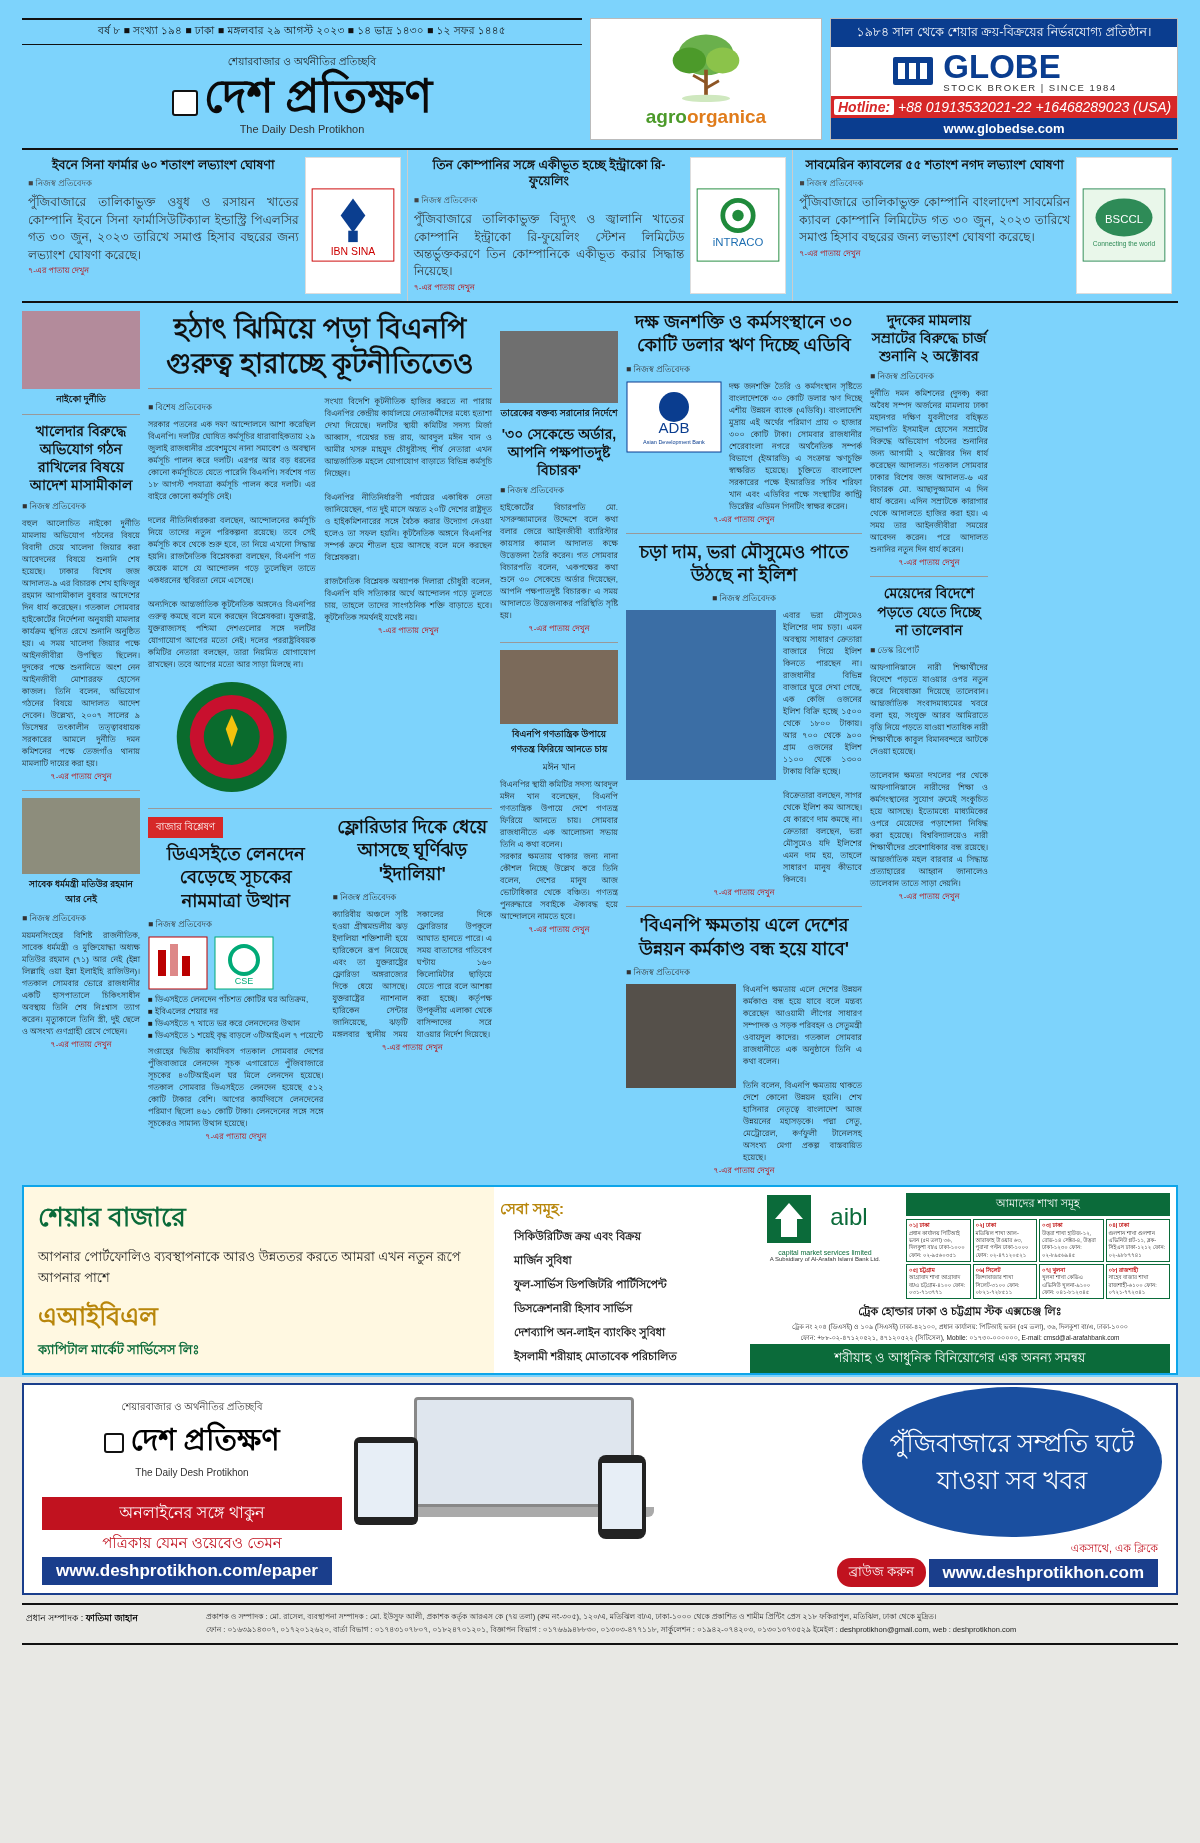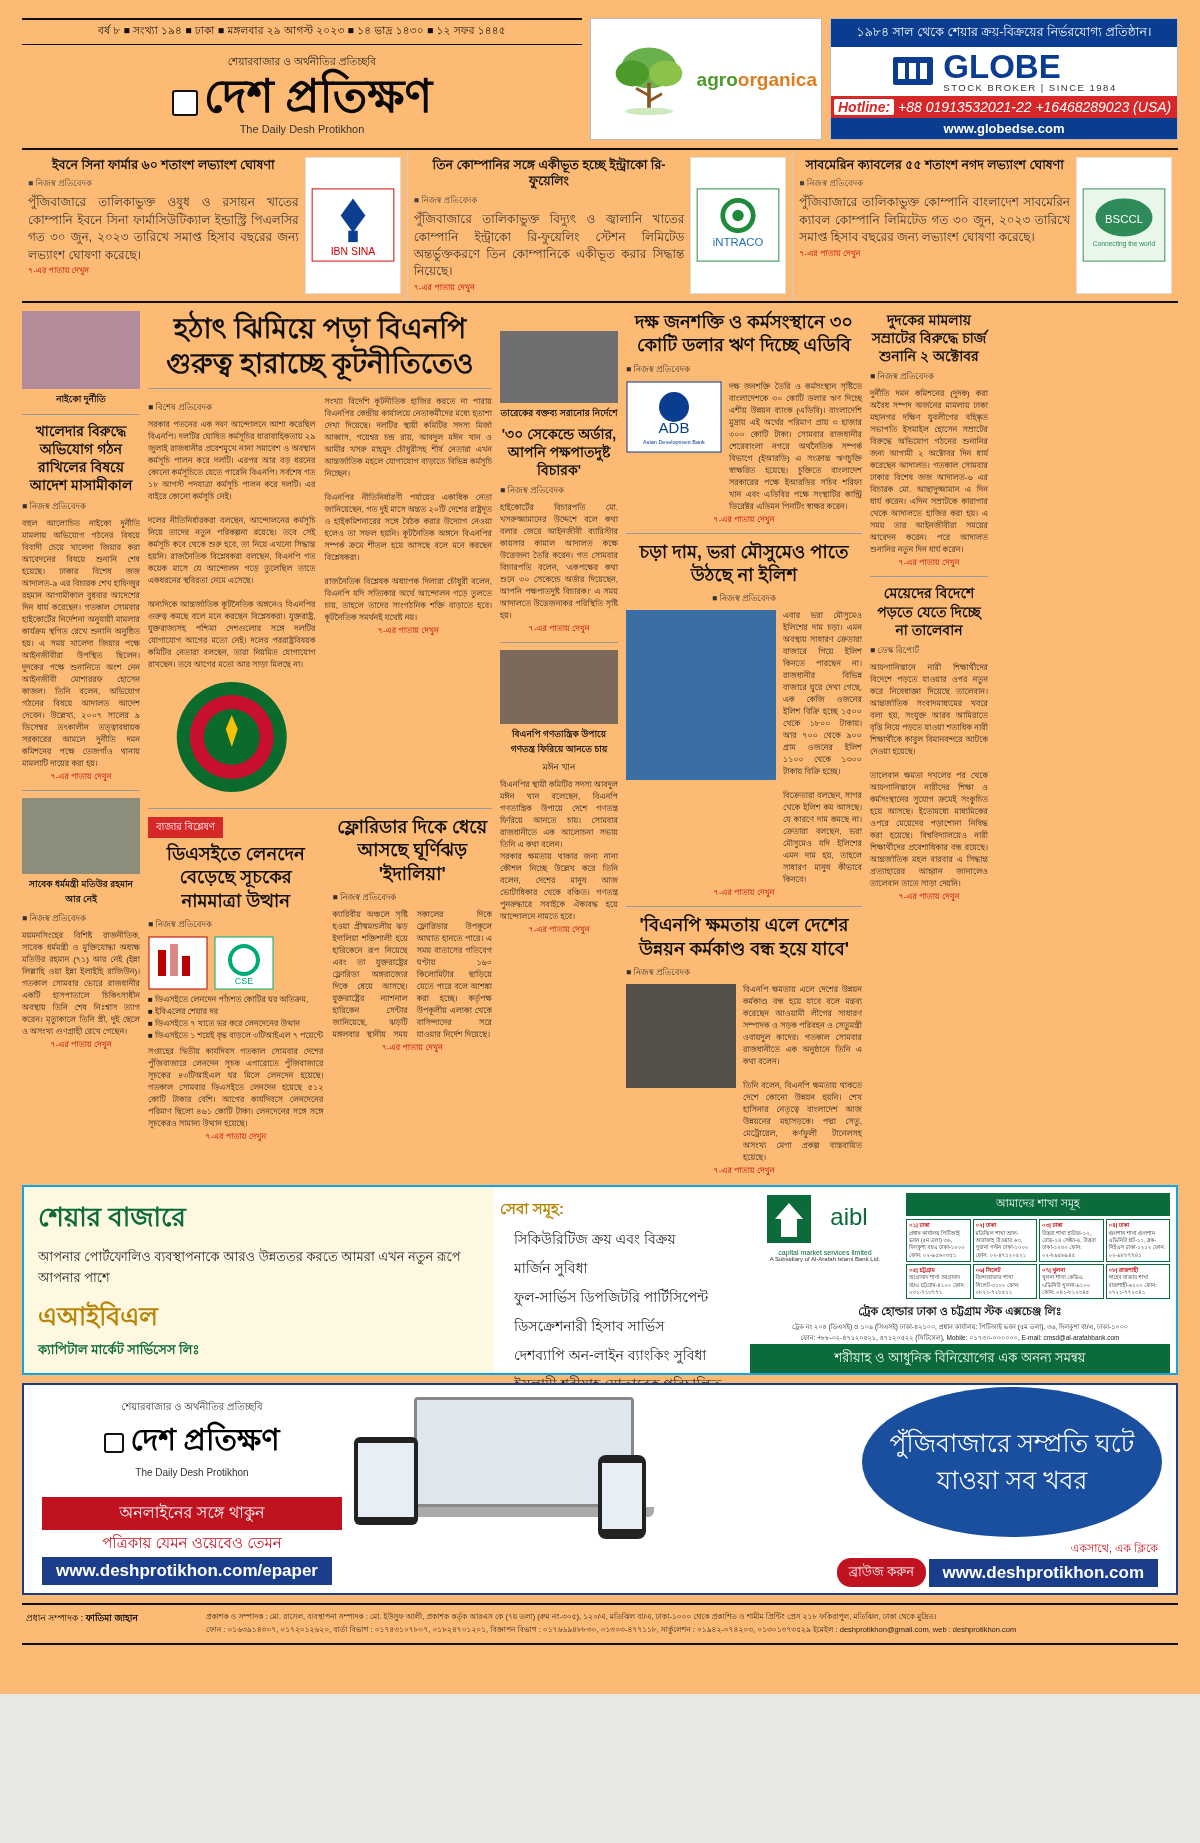--- a/index.html
+++ b/index.html
@@ -3,43 +3,43 @@
 <meta charset="utf-8">
 <style>
   * { box-sizing: border-box; margin: 0; padding: 0; }
   html, body {
     width: 1200px; height: 1843px;
     background: #e8e8e4;
     font-family: "Liberation Sans", sans-serif;
   }
   .page {
     position: relative;
-    width: 1200px; height: 1694px;
-    background: #fdba74;
+    width: 1200px; height: 1377px;
+    background: #7dd3fc;
     padding: 18px 22px 22px 22px;
   }
   
   .masthead { display: flex; gap: 8px; align-items: stretch; }
   .mast-left { width: 560px; }
   .dateline {
     border-top: 2px solid #111; border-bottom: 1px solid #111;
     font-size: 10.5px; text-align: center; padding: 3px 0 4px 0;
     letter-spacing: .2px; color:#111;
   }
   .mast-tag { text-align:center; font-size: 10.5px; margin-top: 9px; color:#222; }
   .mast-title {
     text-align:center; font-size: 46px; font-weight: 700; line-height: 1.05;
     color: #0a0a0a; margin-top: 2px;
     font-family: "Liberation Serif", serif;
   }
   .mast-sub { text-align:center; font-size: 11px; color:#333; margin-top:2px; }
   .mast-logo-dot { display:inline-block; width:26px; height:26px; border:2px solid #111; border-radius:3px; vertical-align:-4px; margin-right:6px; background:#fff;}
   .mast-mid {
     width: 232px; border: 1px solid #bbb; background:#fff;
-    display:flex; flex-direction:row; align-items:center; justify-content:flex-end; padding:6px 4px;
+    display:flex; flex-direction:column; align-items:center; justify-content:center; padding:6px 4px;
   }
   .tree { width:96px; height:74px; }
   .agro { font-size: 19px; font-weight:700; margin-top:3px;}
   .agro .a { color:#4c9a2a; }
   .agro .b { color:#e07c1b; }
   .mast-right { flex:1; border:1px solid #bbb; background:#fff; display:flex; flex-direction:column;}
   .globe-top { background:#0a3d8f; color:#fff; font-size:12.5px; text-align:center; padding:4px 2px; }
   .globe-body { flex:1; display:flex; align-items:center; justify-content:center; gap:8px; padding:3px 6px;}
   .globe-ic { width:44px; height:40px; }
   .globe-name { font-size:33px; font-weight:700; color:#0a3d8f; line-height:1; }
@@ -81,21 +81,21 @@
 
   
   .ad-aibl { margin-top:8px; border:2px solid #0ea5e9; display:flex; height:190px; }
   .aibl-l { width:470px; background:#fff8e1; padding:10px 14px; }
   .aibl-t { font-size:26px; font-weight:700; color:#0b6b3a; }
   .aibl-p { font-size:13px; color:#222; line-height:1.6; margin-top:6px;}
   .aibl-b { font-size:25px; font-weight:700; color:#b8860b; margin-top:8px;}
   .aibl-b2 { font-size:13px; font-weight:700; color:#0b6b3a;}
   .aibl-m { width:250px; padding:10px 6px; background:#fff;}
   .aibl-m h4 { font-size:15px; color:#b8860b; margin-bottom:6px;}
-  .aibl-m li { font-size:14px; margin:5px 0 5px 14px; color:#222;}
+  .aibl-m li { font-size:11px; margin:5px 0 5px 14px; color:#222;font-weight:bold;}
   .aibl-r { flex:1; background:#fff; padding:6px; display:flex; flex-direction:column;}
   .branch-head { background:#0b6b3a; color:#fff; font-size:11px; text-align:center; padding:2px;}
   .branch-grid { display:grid; grid-template-columns:repeat(4,1fr); gap:2px; margin-top:3px;}
   .branch { border:1px solid #0b6b3a; font-size:5.4px; line-height:1.35; padding:2px; color:#222;}
   .branch b{ color:#b00; display:block; font-size:5.6px;}
   .aibl-foot { background:#0b6b3a; color:#fff; font-size:13px; text-align:center; padding:4px; margin-top:auto;}
 
   .ad-epaper { margin-top:8px; border:2px solid #1a3e8c; height:212px; position:relative; background:#fff; overflow:hidden;}
   .ep-title { font-size:30px; font-weight:700; font-family:"Liberation Serif",serif; }
   .ep-sub { font-size:10px; color:#333;}

